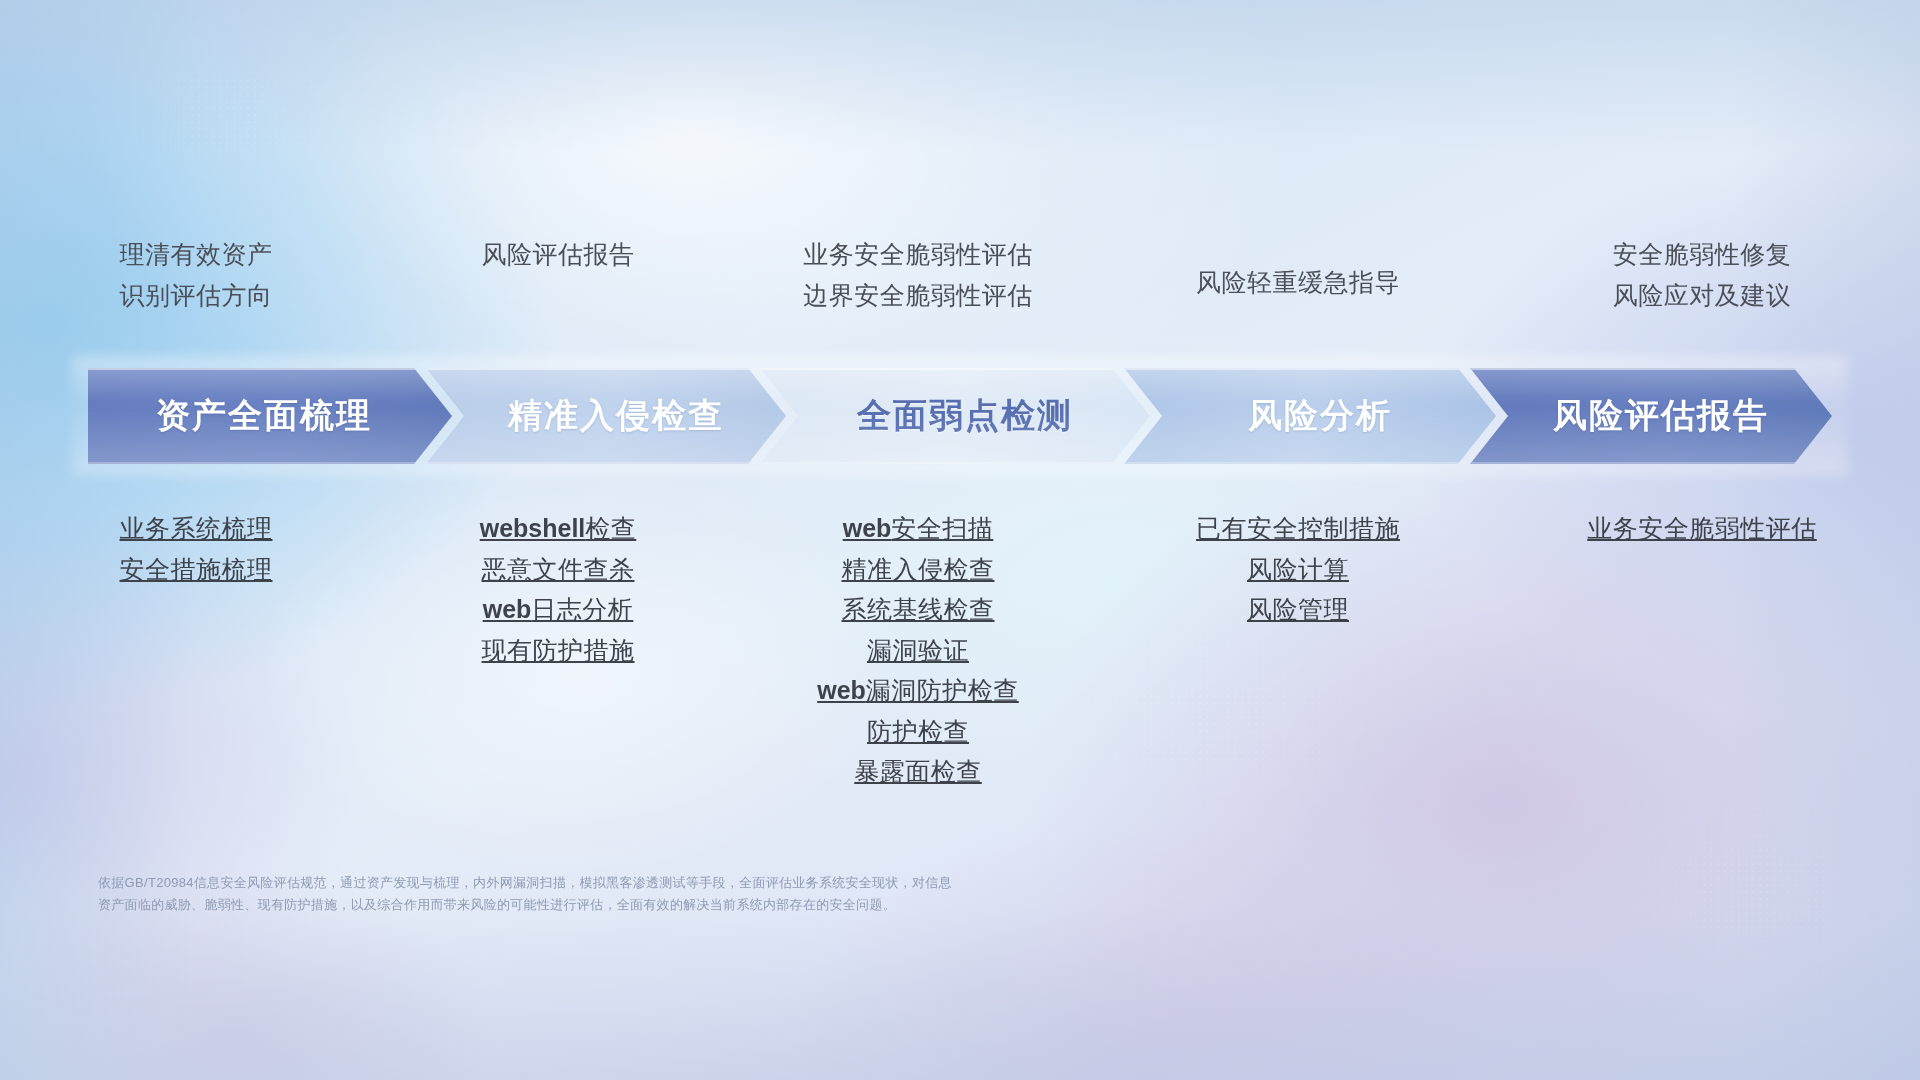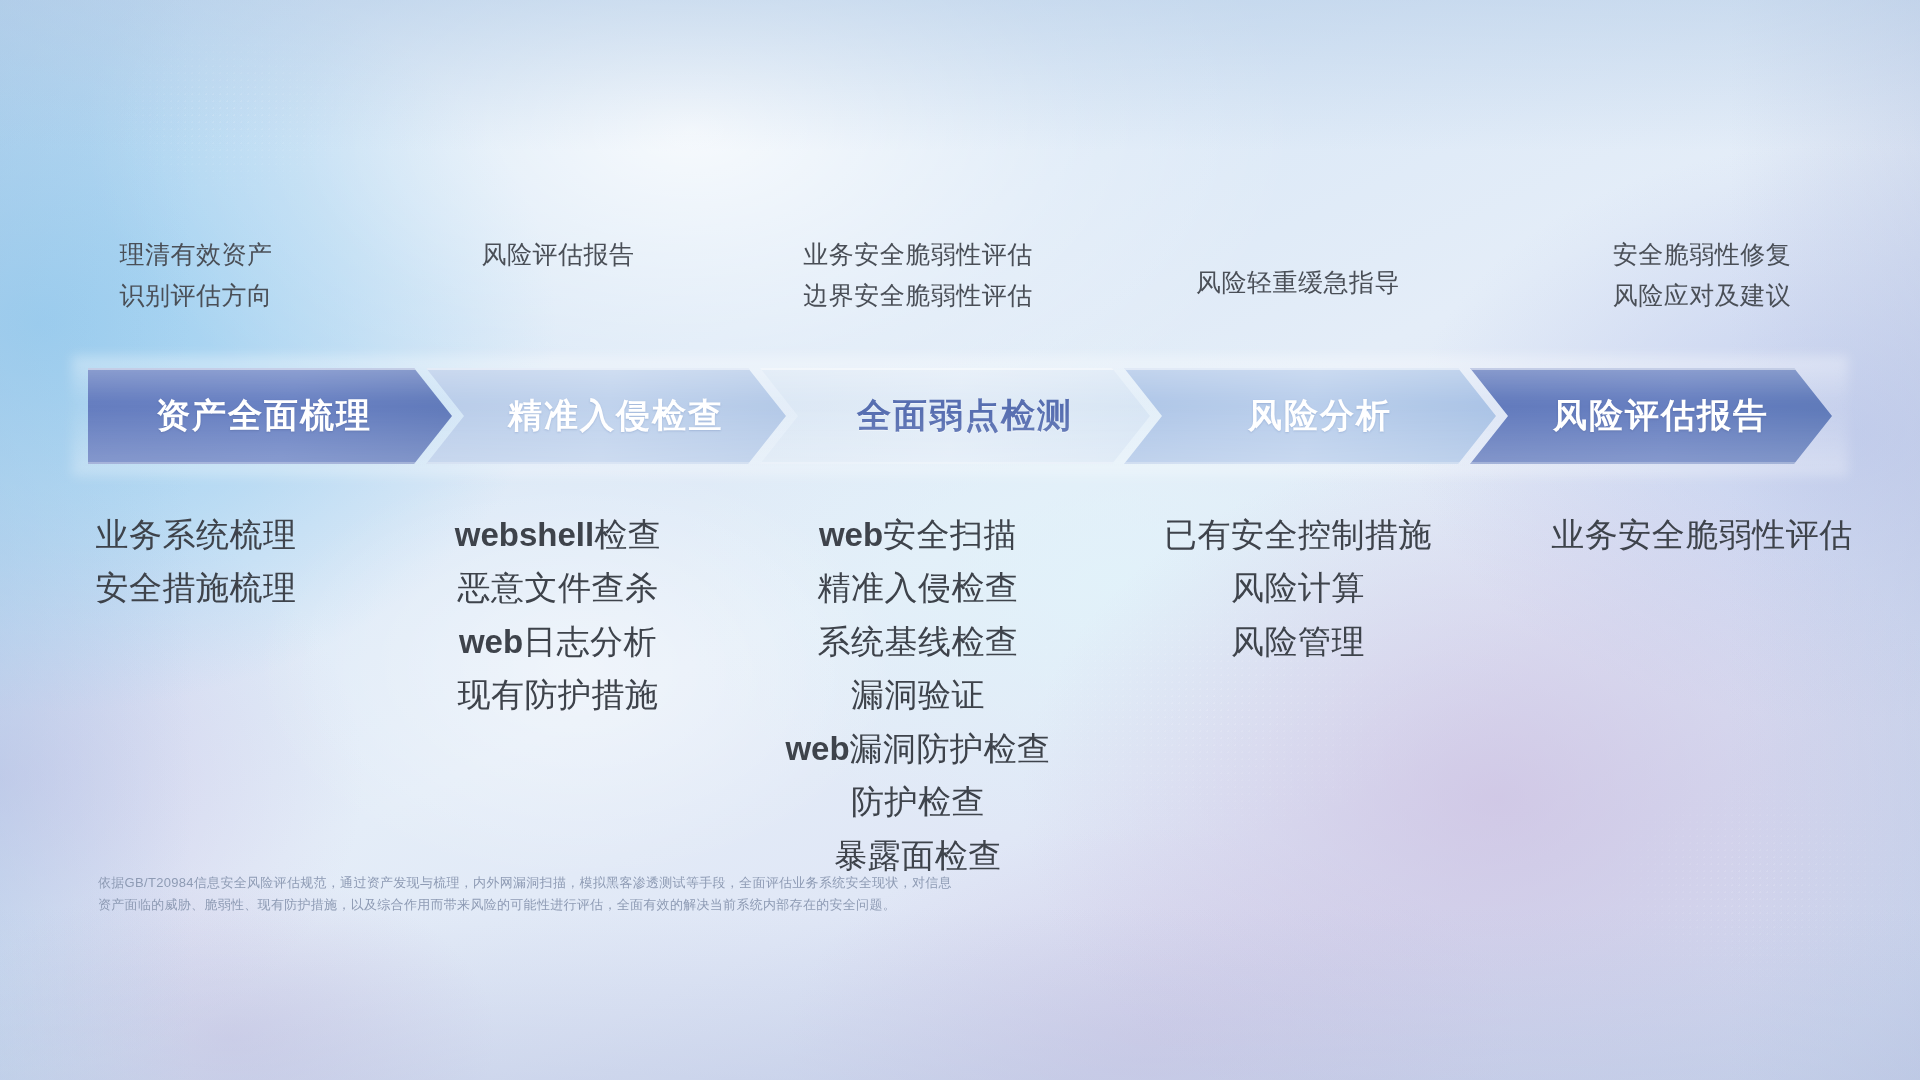--- a/index.html
+++ b/index.html
@@ -175,23 +175,24 @@
     position: absolute;
     left: 0; right: 0;
     top: 508px;
     display: grid;
     grid-template-columns: 392px 332px 388px 372px 436px;
     align-items: start;
   }
   .bot-cell {
     text-align: center;
     color: #3e434b;
-    font-size: 33px;
+    font-size: 25px;
     line-height: 1.62;
     letter-spacing: .5px;
+    text-decoration: underline;
   }
   .bot-cell .line { display: block; white-space: nowrap; }
   .bot-cell .line .mono { font-weight: bold; letter-spacing: 0; }
 
   
   .footer {
     position: absolute;
     left: 98px;
     top: 872px;
     width: 1640px;

